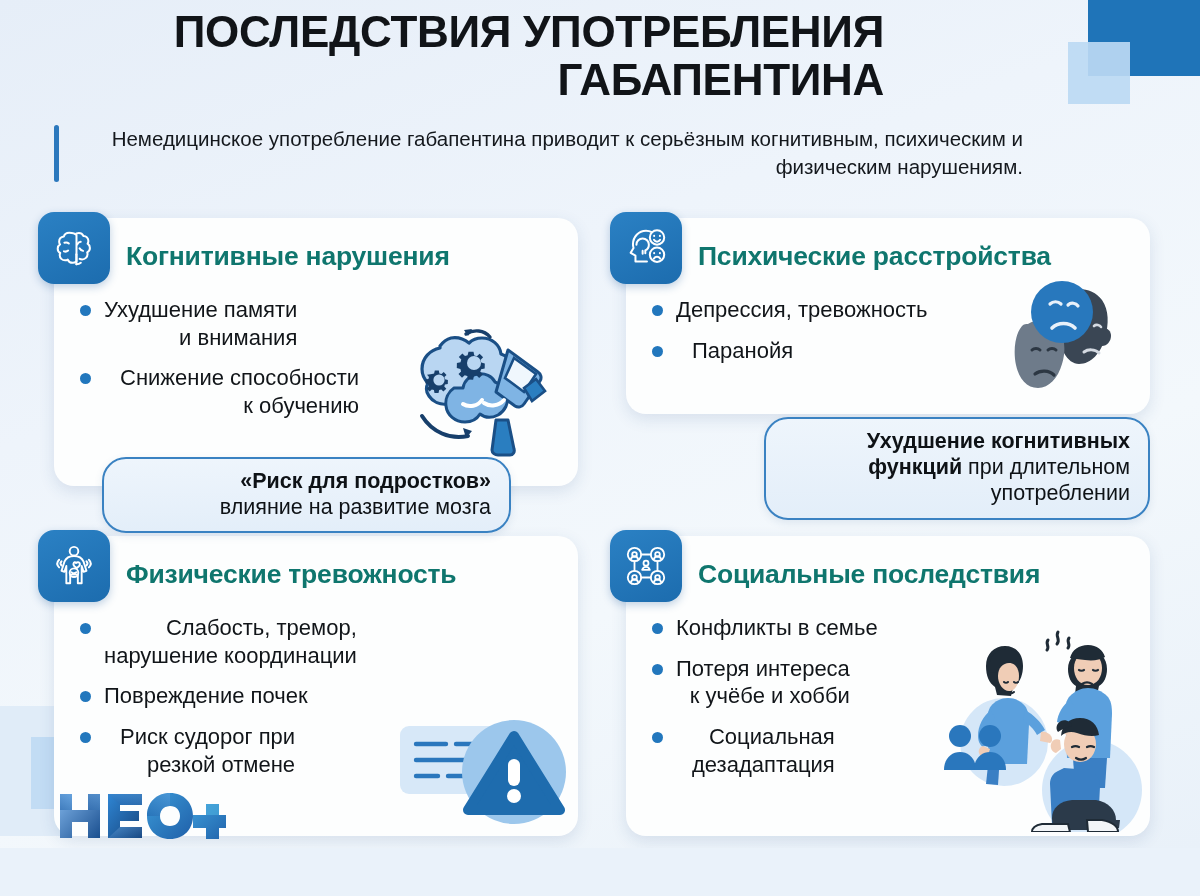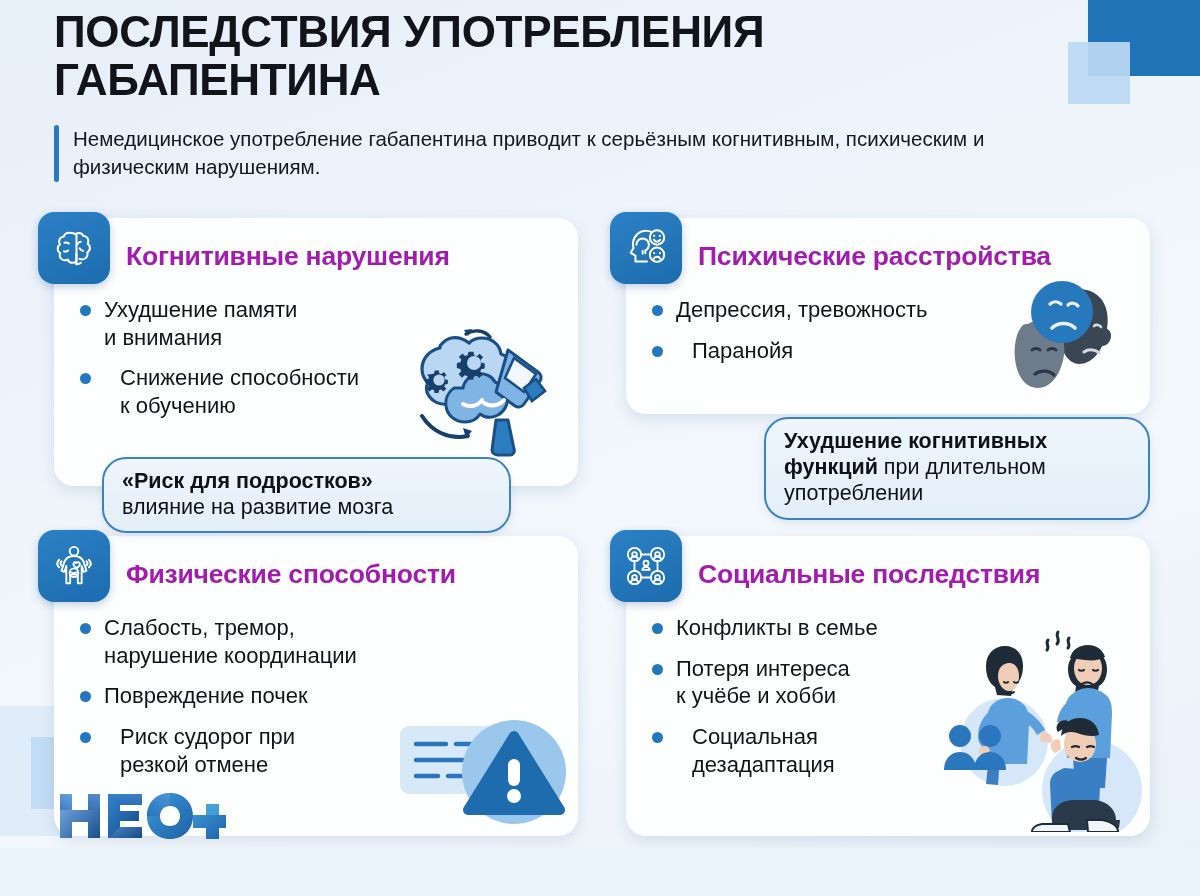--- a/index.html
+++ b/index.html
@@ -13,20 +13,21 @@
     position: relative;
   }
 
   .canvas {
     position: relative;
     width: 1200px;
     height: 848px;
     background:
       linear-gradient(160deg, #e6eef8 0%, #eef4fb 35%, #f3f8fc 65%, #e9f1f9 100%);
     overflow: hidden;
+    text-align: right;
   }
 
   
   .deco-sq-dark {
     position: absolute;
     left: 1088px; top: -6px;
     width: 118px; height: 82px;
     background: #1f74b8;
   }
   .deco-sq-light {
@@ -119,21 +120,21 @@
     display: flex;
     align-items: center;
     justify-content: center;
     box-shadow: 0 3px 9px rgba(25,85,150,0.27);
   }
   .icon-tile svg { display: block; }
 
   .card-title {
     font-size: 26.5px;
     font-weight: 800;
-    color: #a21caf;
+    color: #0f766e;
     letter-spacing: -0.2px;
     line-height: 1.1;
     padding-top: 2px;
   }
 
   .bullets {
     margin: 2px 0 0 26px;
     padding-right: 18px;
     position: relative;
     z-index: 2;
@@ -329,21 +330,21 @@
           <svg width="46" height="46" viewBox="0 0 48 48" fill="none" stroke="#ffffff" stroke-width="2" stroke-linecap="round" stroke-linejoin="round">
             <circle cx="24" cy="8.5" r="4.5"></circle>
             <path d="M24 13.5c-5 0-8.5 2.5-10 6l-3 9.5 3 1 2-6v18h4v-9h8v9h4V24l2 6 3-1-3-9.5c-1.5-3.5-5-6-10-6z"></path>
             <path d="M26 21c1.4-1.6 3.8-1.2 4.2.8.3 1.6-1.6 3.2-3.4 4.4-1.8-1.2-3.7-2.8-3.4-4.4.4-2 2.2-2.4 2.6-.8z"></path>
             <circle cx="24" cy="31" r="4.5"></circle>
             <path d="M21.5 30.5c1 1.5 3.5 1.5 5 0"></path>
             <path d="M11 19c-1.5 1.5-1.5 3 0 4.5M8.5 17.5c-2.5 2.5-2.5 5.5 0 8"></path>
             <path d="M37 19c1.5 1.5 1.5 3 0 4.5M39.5 17.5c2.5 2.5 2.5 5.5 0 8"></path>
           </svg>
         </div>
-        <div class="card-title">Физические способности</div>
+        <div class="card-title">Физические тревожность</div>
       </div>
 
       <div class="illus illus-warn">
         <svg width="170" height="112" viewBox="0 0 170 112">
           <rect x="0" y="12" width="112" height="68" rx="9" fill="#d7e8f8"></rect>
           <g stroke="#2a77bd" stroke-width="4.4" stroke-linecap="round">
             <line x1="16" y1="30" x2="46" y2="30"></line>
             <line x1="56" y1="30" x2="80" y2="30"></line>
             <line x1="16" y1="46" x2="90" y2="46"></line>
             <line x1="16" y1="62" x2="38" y2="62"></line>

